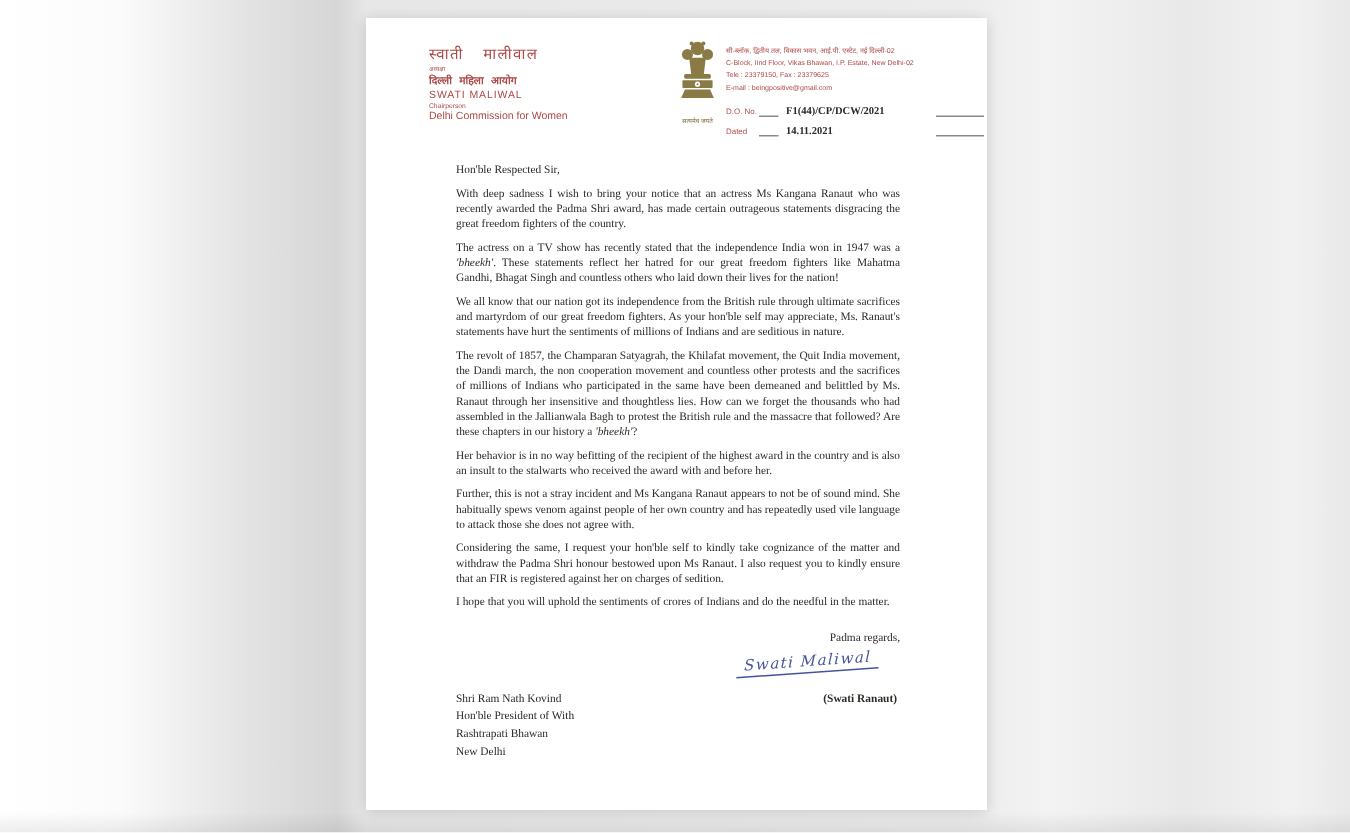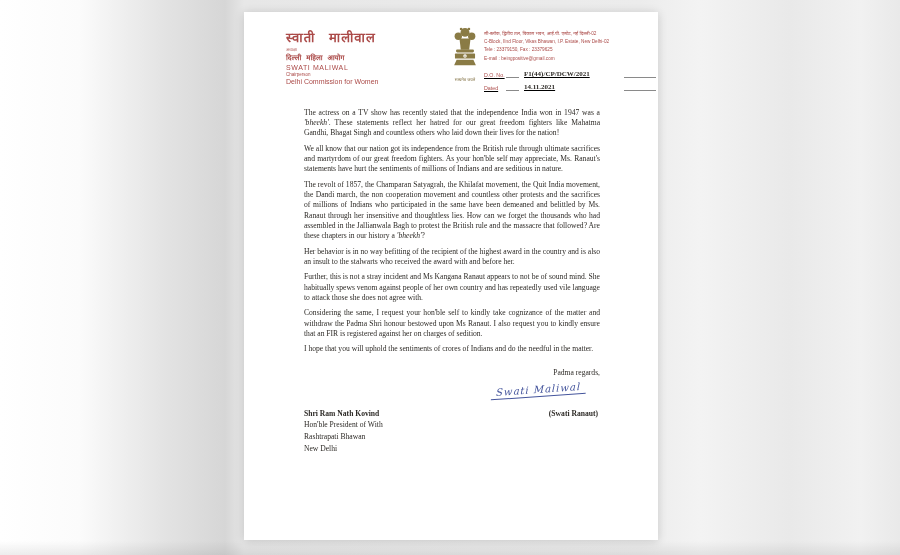--- a/index.html
+++ b/index.html
@@ -17,36 +17,36 @@
 
   .page {
     position:absolute; left:244px; top:12px; width:414px; height:528px;
     background:#ffffff; box-shadow:0 1px 9px rgba(0,0,0,0.16);
   }
 
   
   .lh-left {
     position:absolute; left:42px; top:16px; color:#ab4a48;
   }
-  .lh-left .hn { font-size:13px; font-weight:bold; word-spacing:9px; letter-spacing:1px; }
+  .lh-left .hn { font-size:10px; font-weight:normal; word-spacing:9px; letter-spacing:1px; }
   .lh-left .ht { font-size:4px; margin-top:1px; }
   .lh-left .ho { font-size:7px; font-weight:bold; margin-top:1px; word-spacing:3px; }
   .lh-left .en-name { font-size:7px; margin-top:2px; letter-spacing:0.6px; }
   .lh-left .en-title { font-size:4.5px; margin-top:1px; }
   .lh-left .en-org { font-size:7px; margin-top:1px; }
 
   .emblem { position:absolute; left:190px; top:12px; width:62px; text-align:center; }
   .emblem .motto { font-size:4.2px; color:#7c6a3b; margin-top:1px; }
 
   .lh-right {
     position:absolute; left:240px; top:18px; width:172px;
     color:#ab4a48; font-size:4.7px; line-height:1.75;
   }
 
-  .ref-block { position:absolute; left:240px; top:58px; width:172px;text-decoration:underline; }
+  .ref-block { position:absolute; left:240px; top:58px; width:172px; }
   .ref-row { display:flex; align-items:flex-end; margin-bottom:5px; }
   .ref-row .lbl { font-size:5.3px; color:#ab4a48; width:22px; }
   .ref-row .blank-s { width:13px; border-bottom:0.8px solid #8a8a8a; height:6px; margin-right:5px; }
   .ref-row .val { font-family:"Liberation Serif", serif; font-size:7px; color:#2d2a26; font-weight:bold; }
   .ref-row .blank-l { width:32px; border-bottom:0.8px solid #8a8a8a; height:6px; margin-left:auto; }
 
   
   .letter-body {
     position:absolute; left:60px; top:96px; width:296px;
     font-family:"Liberation Serif", serif; font-size:7.6px; color:#2d2a26;
@@ -57,21 +57,21 @@
   .closing { text-align:right; margin-top:13px; font-size:7.6px; }
   .sig-line { text-align:right; margin-top:7px; padding-right:14px; }
   .sig-script {
     display:inline-block; font-family:"DejaVu Serif", serif; font-style:italic;
     color:#44549c; font-size:10px; letter-spacing:1px;
     transform:rotate(-4deg) skewX(-6deg);
     border-bottom:1px solid #44549c; padding:0 5px 1px;
   }
   .sig-row { display:flex; justify-content:space-between; align-items:flex-start; margin-top:11px; }
   .recipient { font-size:7.6px; line-height:1.55; }
-  .recipient .rname { font-weight:bold; }
+  .recipient .rname { font-weight:normal; }
   .typed-name { font-weight:bold; font-size:7.6px; padding-right:2px; margin-top:1px; }
 </style>
 </head>
 <body>
 
 <div class="stage">
   <div class="page">
 
     <div class="lh-left">
       <div class="hn">स्वाती मालीवाल</div>
@@ -119,21 +119,23 @@
       </div>
       <div class="ref-row">
         <span class="lbl">Dated</span>
         <span class="blank-s"></span>
         <span class="val">14.11.2021</span>
         <span class="blank-l"></span>
       </div>
     </div>
 
     <div class="letter-body">
+      <div class="salutation">Hon'ble Respected Sir,</div>
 
+      <p><span>With deep sadness I wish to bring your notice that an actress Ms Kangana Ranaut who was recently awarded the Padma Shri award, has made certain outrageous statements disgracing the great freedom fighters of the country.</span></p>
       <p><span>The actress on a TV show has recently stated that the independence India won in 1947 was a </span><span style="font-style: italic;">'bheekh'</span><span>. These statements reflect her hatred for our great freedom fighters like Mahatma Gandhi, Bhagat Singh and countless others who laid down their lives for the nation!</span></p>
       <p><span>We all know that our nation got its independence from the British rule through ultimate sacrifices and martyrdom of our great freedom fighters. As your hon'ble self may appreciate, Ms. Ranaut's statements have hurt the sentiments of millions of Indians and are seditious in nature.</span></p>
       <p><span>The revolt of 1857, the Champaran Satyagrah, the Khilafat movement, the Quit India movement, the Dandi march, the non cooperation movement and countless other protests and the sacrifices of millions of Indians who participated in the same have been demeaned and belittled by Ms. Ranaut through her insensitive and thoughtless lies. How can we forget the thousands who had assembled in the Jallianwala Bagh to protest the British rule and the massacre that followed? Are these chapters in our history a </span><span style="font-style: italic;">'bheekh'</span><span>?</span></p>
       <p><span>Her behavior is in no way befitting of the recipient of the highest award in the country and is also an insult to the stalwarts who received the award with and before her.</span></p>
       <p><span>Further, this is not a stray incident and Ms Kangana Ranaut appears to not be of sound mind. She habitually spews venom against people of her own country and has repeatedly used vile language to attack those she does not agree with.</span></p>
       <p><span>Considering the same, I request your hon'ble self to kindly take cognizance of the matter and withdraw the Padma Shri honour bestowed upon Ms Ranaut. I also request you to kindly ensure that an FIR is registered against her on charges of sedition.</span></p>
       <p><span>I hope that you will uphold the sentiments of crores of Indians and do the needful in the matter.</span></p>
 
       <div class="closing">Padma regards,</div>
 

